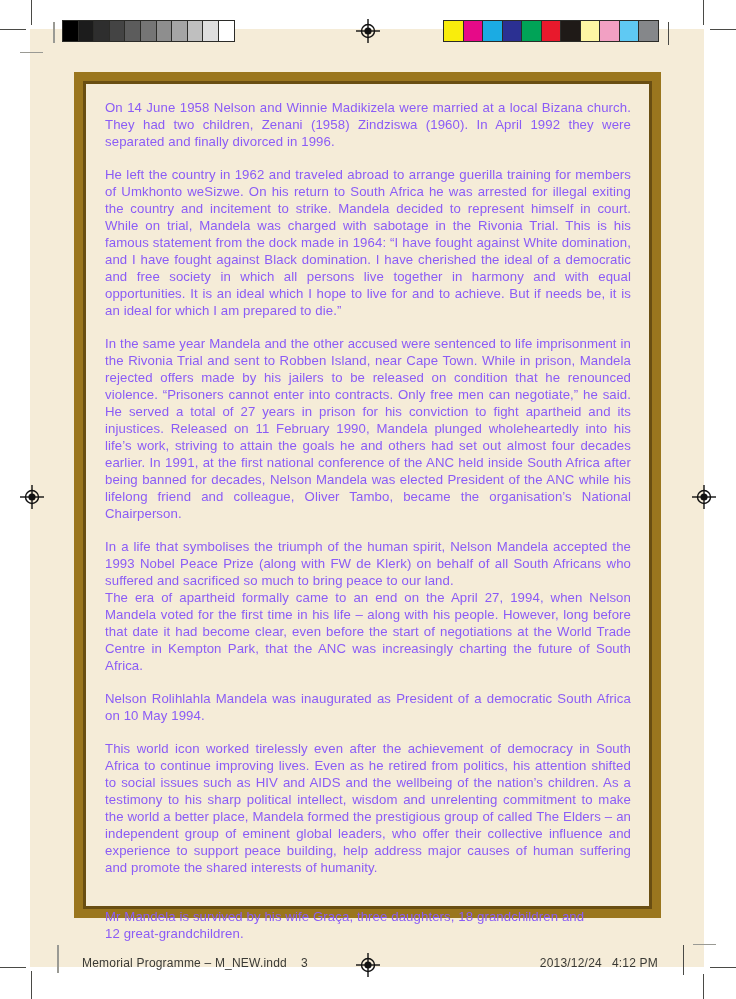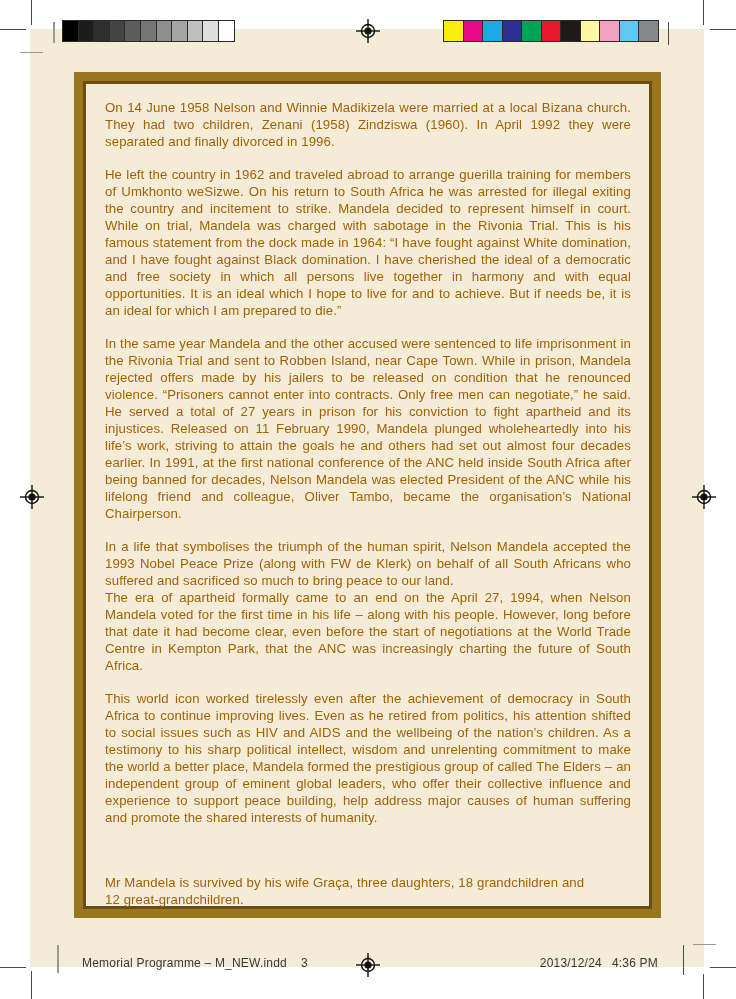--- a/index.html
+++ b/index.html
@@ -33,25 +33,25 @@
     box-sizing:border-box; border:9px solid #9a761e; background:#f5ecd8;
   }
   .frame-inner {
     position:absolute; left:0; top:0; right:0; bottom:0;
     border:3px solid #694e12;
   }
 
   
   .article {
     position:absolute; left:105px; top:99px; width:526px;
-    color:#a16207; font-size:13.2px; line-height:17px;
+    color:#8b5cf6; font-size:13.2px; line-height:17px;
     text-align:justify; letter-spacing:0.1px;
   }
   .article p { margin:0 0 16px 0; white-space:pre-line; }
-  .article p.extra-gap { margin-top:48px; }
+  .article p.extra-gap { margin-top:32px; }
 
   
   .footer-left, .footer-right {
     position:absolute; top:956px; font-size:12px; color:#3a3a36; letter-spacing:0.2px;
   }
   .footer-left { left:82px; }
   .footer-right { right:78px; }
   .footer-left .pagenum { margin-left:14px; }
   .footer-right .time { margin-left:10px; }
 </style>
@@ -141,25 +141,26 @@
   <div class="frame">
     <div class="frame-inner"></div>
   </div>
 
   <div class="article" id="article">
       <p>On 14 June 1958 Nelson and Winnie Madikizela were married at a local Bizana church. They had two children, Zenani (1958) Zindziswa (1960).  In April 1992 they were separated and finally divorced in 1996.</p>
       <p>He left the country in 1962 and traveled abroad to arrange guerilla training for members of Umkhonto weSizwe. On his return to South Africa he was arrested for illegal exiting the country and incitement to strike. Mandela decided to represent himself in court. While on trial, Mandela was charged with sabotage in the Rivonia Trial. This is his famous statement from the dock made in 1964: “I have fought against White domination, and I have fought against Black domination. I have cherished the ideal of a democratic and free society in which all persons live together in harmony and with equal opportunities. It is an ideal which I hope to live for and to achieve. But if needs be, it is an ideal for which I am prepared to die.”</p>
       <p>In the same year Mandela and the other accused were sentenced to life imprisonment in the Rivonia Trial and sent to Robben Island, near Cape Town. While in prison, Mandela rejected offers made by his jailers to be released on condition that he renounced violence. “Prisoners cannot enter into contracts. Only free men can negotiate,” he said. He served a total of 27 years in prison for his conviction to fight apartheid and its injustices. Released on 11 February 1990, Mandela plunged wholeheartedly into his life’s work, striving to attain the goals he and others had set out almost four decades earlier. In 1991, at the first national conference of the ANC held inside South Africa after being banned for decades, Nelson Mandela was elected President of the ANC while his lifelong friend and colleague, Oliver Tambo, became the organisation’s National Chairperson.</p>
       <p>In a life that symbolises the triumph of the human spirit, Nelson Mandela accepted the 1993 Nobel Peace Prize (along with FW de Klerk) on behalf of all South Africans who suffered and sacrificed so much to bring peace to our land.
 The era of apartheid formally came to an end on the April 27, 1994, when Nelson Mandela voted for the first time in his life – along with his people. However, long before that date it had become clear, even before the start of negotiations at the World Trade Centre in Kempton Park, that the ANC was increasingly charting the future of South Africa.</p>
+      <p>Nelson Rolihlahla Mandela was inaugurated as President of a democratic South Africa on 10 May 1994.</p>
       <p>This world icon worked tirelessly even after the achievement of democracy in South Africa to continue improving lives. Even as he retired from politics, his attention shifted to social issues such as HIV and AIDS and the wellbeing of the nation’s children. As a testimony to his sharp political intellect, wisdom and unrelenting commitment to make the world a better place, Mandela formed the prestigious group of called The Elders – an independent group of eminent global leaders, who offer their collective influence and experience to support peace building, help address major causes of human suffering and promote the shared interests of humanity.</p>
       <p class="extra-gap">Mr Mandela is survived by his wife Graça, three daughters, 18 grandchildren and
 12 great-grandchildren.</p>
     </div>
 
   <div class="footer-left">
     <span>Memorial Programme – M_NEW.indd</span><span class="pagenum">3</span>
   </div>
   <div class="footer-right">
-    <span>2013/12/24</span><span class="time">4:36 PM</span>
+    <span>2013/12/24</span><span class="time">4:12 PM</span>
   </div>
 
 </div>
 
 </body></html>

